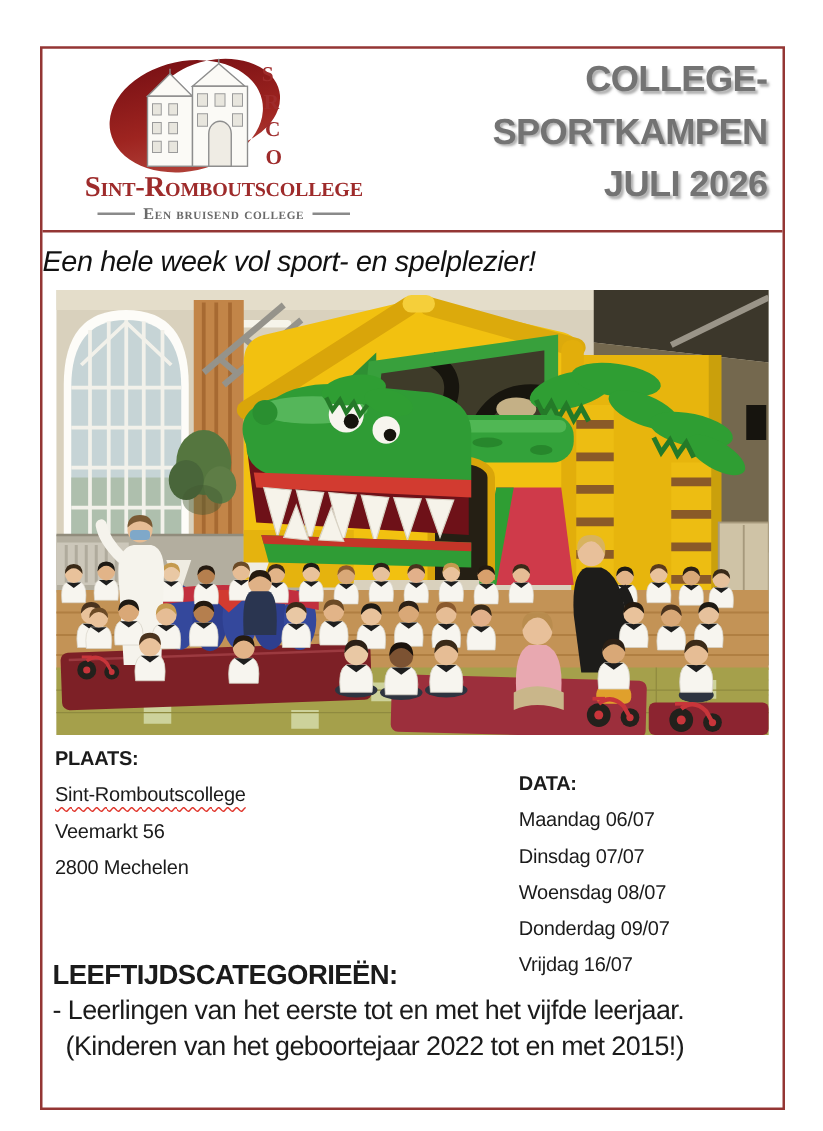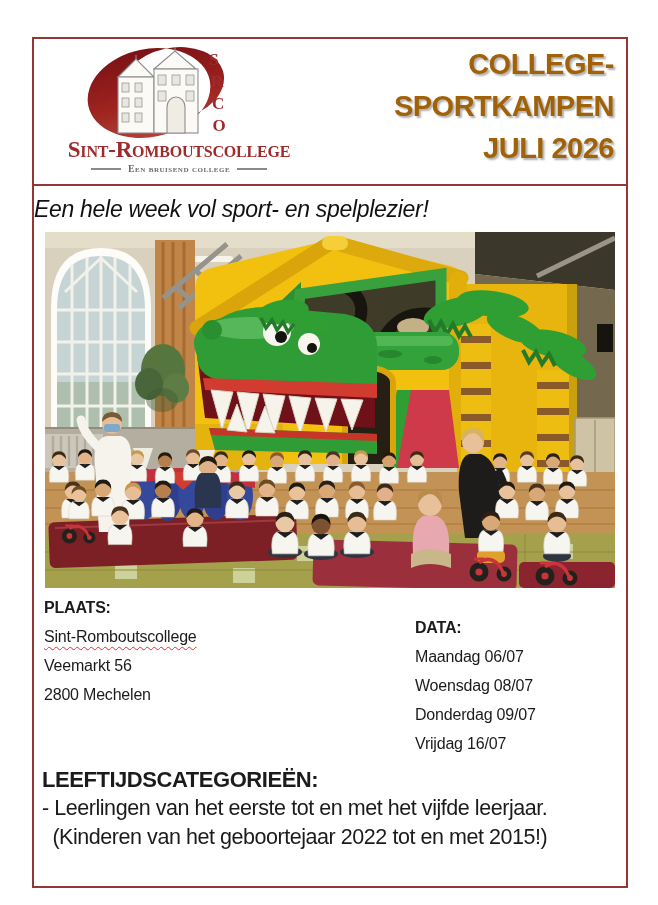--- a/index.html
+++ b/index.html
@@ -18,27 +18,27 @@
   }
   .logo{position:absolute;left:14px;top:4px;width:262px;height:142px;text-align:center;}
   .logo-svg{display:block;margin:0 auto;}
   .school-name{
     font-family:"Liberation Serif",serif;font-variant:small-caps;font-weight:bold;
     font-size:23px;color:#9e2b2b;letter-spacing:-0.2px;line-height:22px;margin-top:0px;
     white-space:nowrap;
   }
   .school-motto{
     display:flex;align-items:center;justify-content:center;gap:7px;
-    font-family:"Liberation Serif",serif;font-weight:bold;font-size:10px;
+    font-family:"Liberation Serif",serif;font-weight:bold;font-size:13px;
     color:#6a6a6a;letter-spacing:0.5px;margin-top:2px;white-space:nowrap;
   }
   .motto-line{width:30px;height:2px;background:#8a8a8a;}
   .poster-title{
     position:absolute;right:12px;top:4px;text-align:right;
-    font-weight:bold;font-size:29px;line-height:42px;color:#a16207;
+    font-weight:bold;font-size:29px;line-height:42px;color:#737373;
     letter-spacing:-0.5px;white-space:nowrap;
     text-shadow:2px 2px 2px rgba(110,110,110,0.55);
   }
   .tagline{
     position:absolute;left:0;top:157px;width:100%;text-align:left;
     font-style:italic;font-size:23px;letter-spacing:-0.3px;color:#111;
     white-space:nowrap;
   }
   .photo{position:absolute;left:11px;top:193px;width:570px;height:356px;}
   .text-block{position:absolute;font-size:16px;line-height:29px;white-space:nowrap;}
@@ -456,20 +456,21 @@
   <div class="text-block" id="plaats-block">
     <div class="block-label">PLAATS:</div>
     <div><span class="squiggly">Sint-Romboutscollege</span></div>
     <div>Veemarkt 56</div>
     <div>2800 Mechelen</div>
   </div>
 
   <div class="text-block" id="data-block">
     <div class="block-label">DATA:</div>
     <div>Maandag 06/07</div>
+    <div>Dinsdag 07/07</div>
     <div>Woensdag 08/07</div>
     <div>Donderdag 09/07</div>
     <div>Vrijdag 16/07</div>
   </div>
 
   <div class="text-block" id="leeftijd-block">
     <div class="block-label">LEEFTIJDSCATEGORIEËN:</div>
     <div>- Leerlingen van het eerste tot en met het vijfde leerjaar.</div>
     <div class="indent">(Kinderen van het geboortejaar 2022 tot en met 2015!)</div>
   </div>

